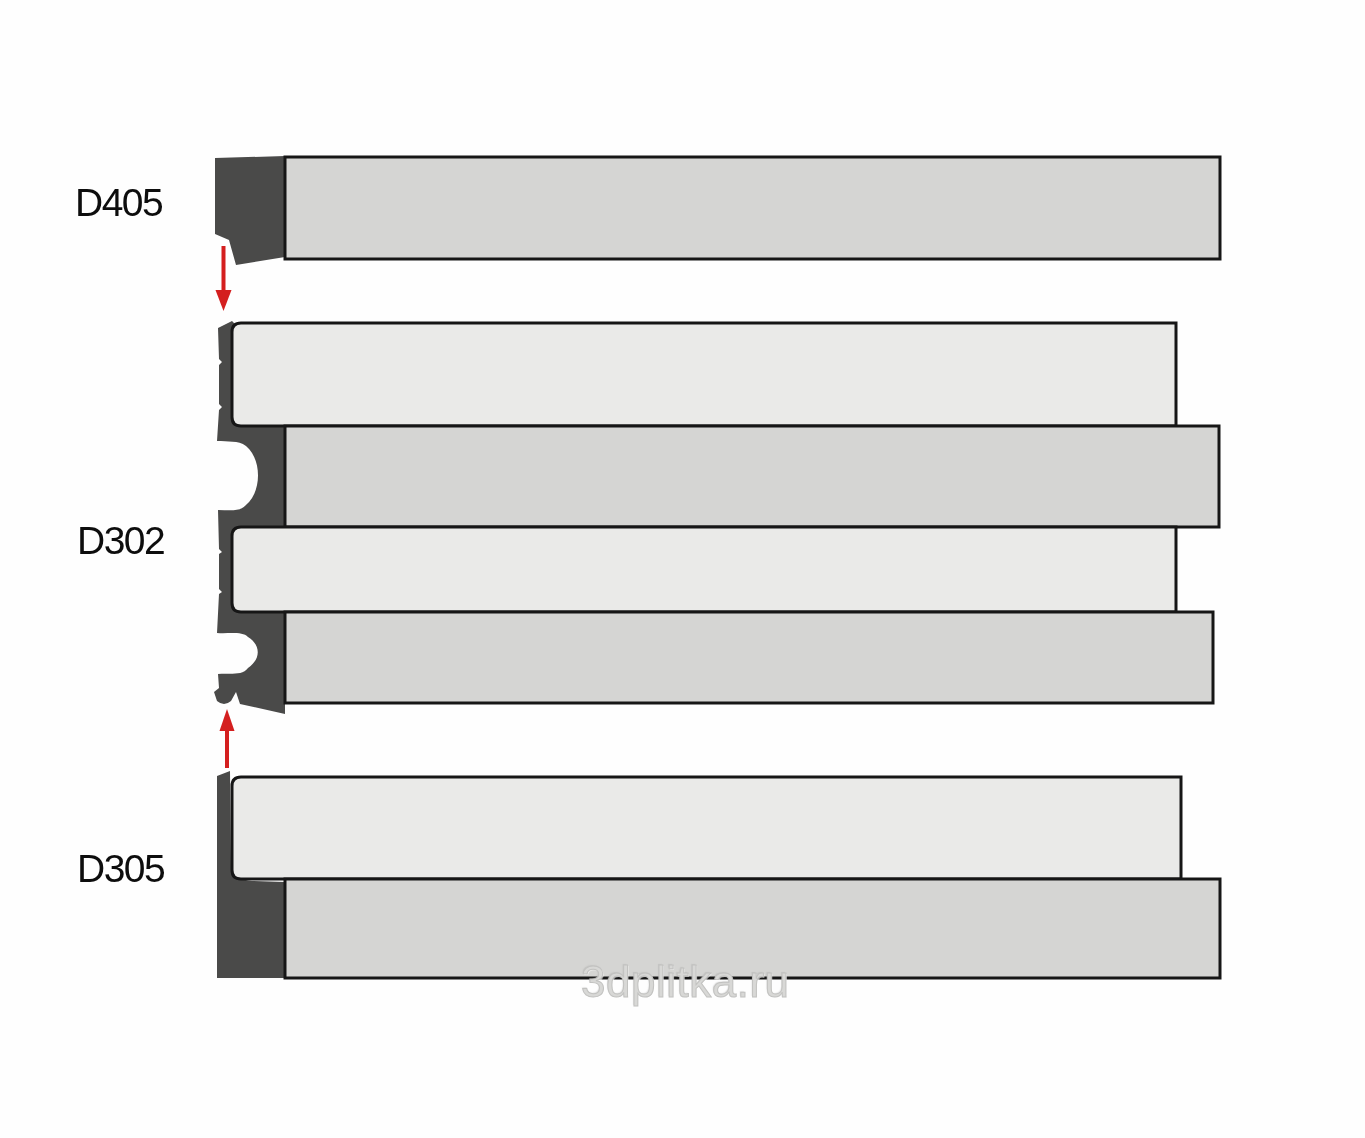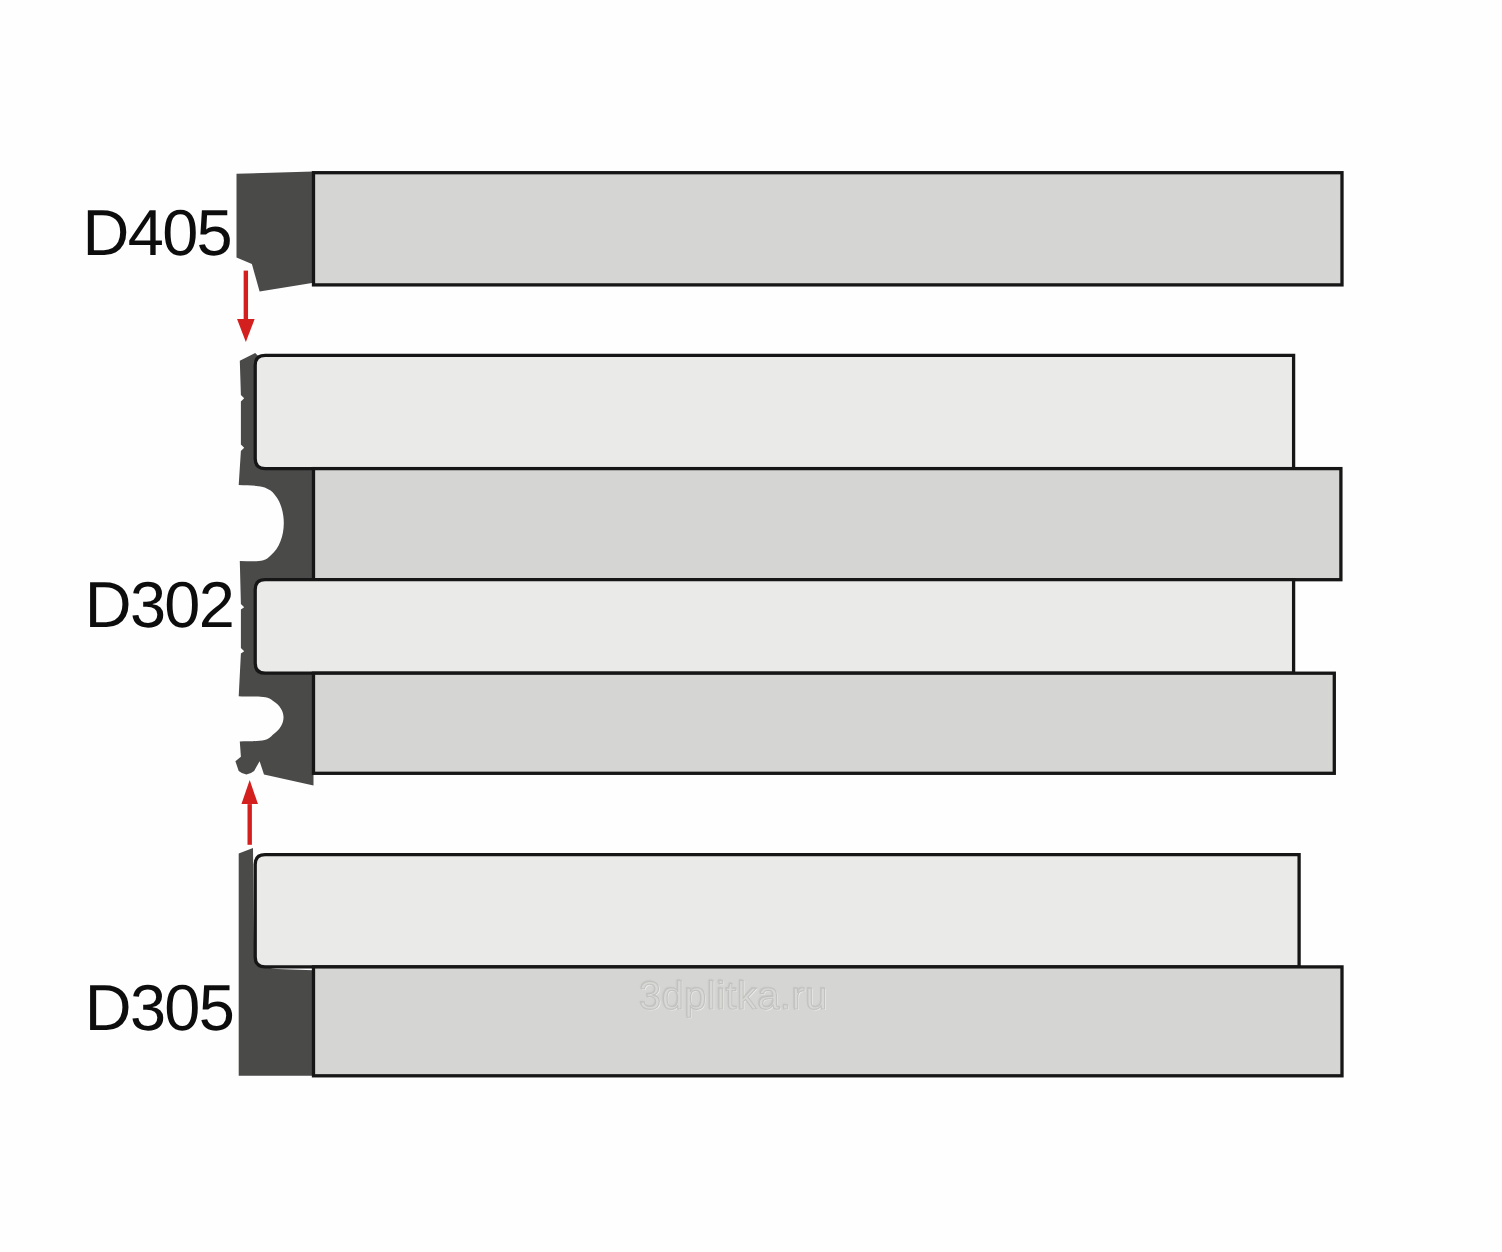--- a/index.html
+++ b/index.html
@@ -23,33 +23,33 @@
   .stage svg{position:absolute;left:0;top:0;}
   .panel{stroke:var(--outline);stroke-width:3px;}
   .panel.light{fill:var(--panel-light);}
   .panel.medium{fill:var(--panel-medium);}
   .profile{fill:var(--profile-dark);stroke:none;}
   .arrow-line{stroke:var(--arrow-red);stroke-width:4px;fill:none;}
   .arrow-head{fill:var(--arrow-red);}
   .section-label{
     position:absolute;
     color:var(--label);
-    font-size:59px;
+    font-size:39px;
     line-height:1;
     letter-spacing:-1.5px;
     font-weight:400;
     white-space:nowrap;
   }
   .label-d405{left:75px;top:183px;}
   .label-d302{left:77px;top:486px;margin-top:35px;}
-  .label-d305{left:77px;top:849px;margin-top:38px;}
+  .label-d305{left:77px;top:849px;}
   .watermark{
     position:absolute;
-    left:581px;top:887px;
-    font-size:36px;
+    left:581px;top:960px;
+    font-size:44px;
     line-height:1;
     letter-spacing:0.5px;
     color:var(--watermark);
     -webkit-text-stroke:1px #c2c2c0;
     text-shadow:1px 1px 0 rgba(255,255,255,0.55), -1px -1px 1px rgba(150,150,150,0.25);
     white-space:nowrap;
   }
 </style>
 </head>
 <body>

